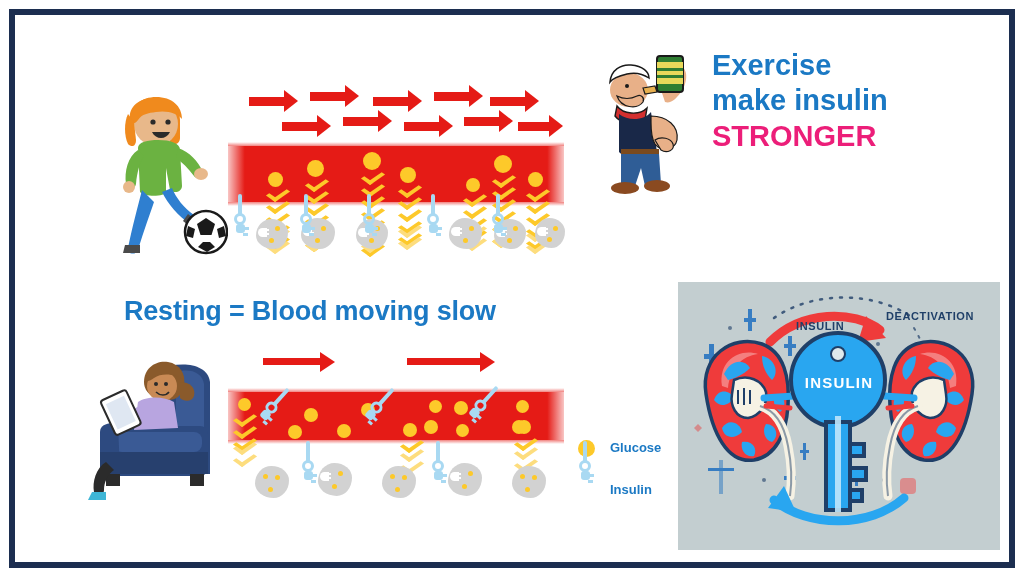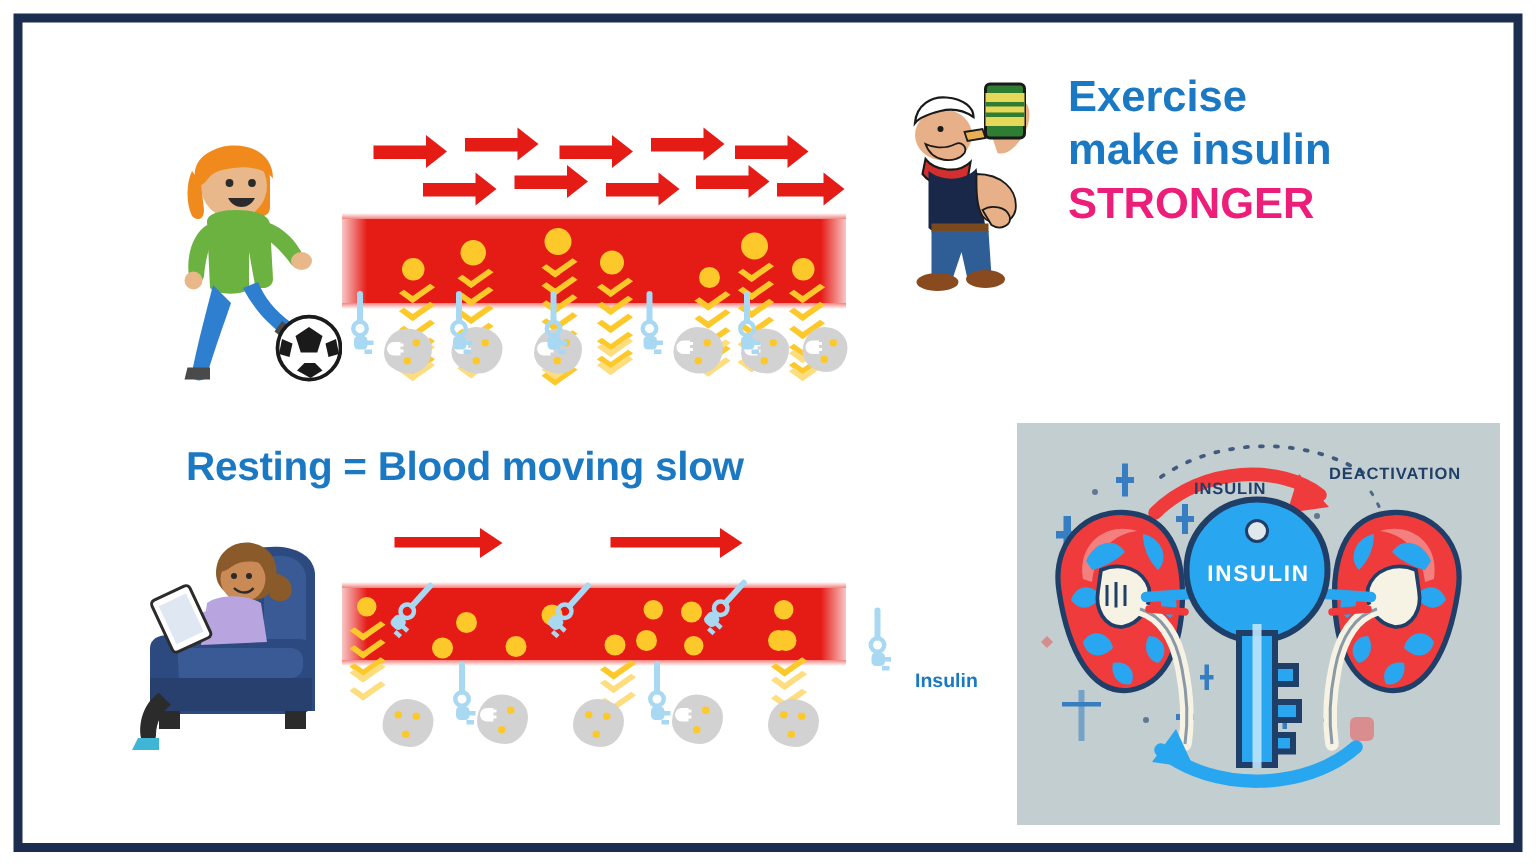--- a/index.html
+++ b/index.html
@@ -530,20 +530,24 @@
   </div>
   <div class="abs key" style="left:432px;top:472px;">
     <div class="head"></div>
       <div class="tooth1"></div>
       <div class="tooth2"></div>
       <div class="shaft"></div>
       <div class="ring"></div>
   </div>
 
   <div class="abs" id="legend">
+    <div class="legend-row">
+      <span id="legend-glucose-swatch"></span>
+      <span class="legend-label">Glucose</span>
+    </div>
     <div class="legend-row">
       <span class="key" style="left:5px;top:4px;">
         <span class="head"></span>
           <span class="tooth1"></span>
           <span class="tooth2"></span>
           <span class="shaft"></span>
           <span class="ring"></span>
       </span>
       <span class="legend-label" style="top:14px;">Insulin</span>
     </div>

